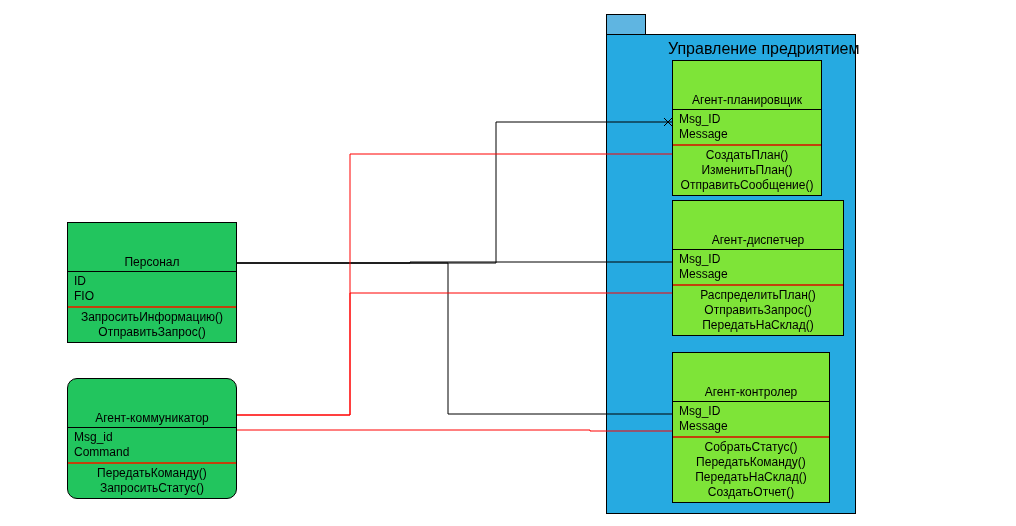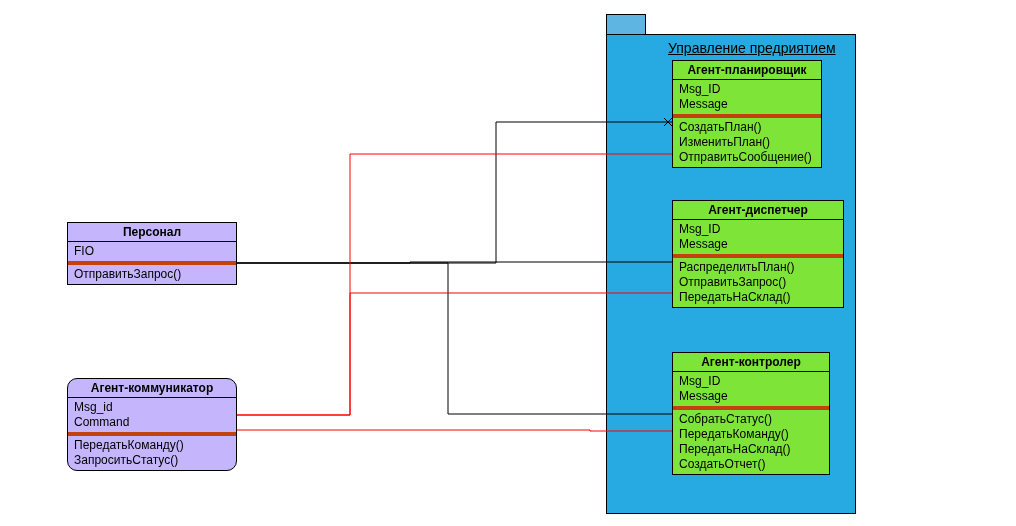--- a/index.html
+++ b/index.html
@@ -11,54 +11,54 @@
     color: #000;
   }
   .canvas { position: relative; width: 1016px; height: 526px; }
   svg.wires { position: absolute; left: 0; top: 0; width: 1016px; height: 526px; pointer-events: none; }
 
   .uml-class {
     position: absolute;
     border: 1px solid #000;
     box-sizing: border-box;
   }
-  .uml-class.blue  { background: #c4b5fd; }
+  .uml-class.blue  { background: #22c55e; }
   .uml-class.green { background: #7ee438; }
 
   .uml-class .title {
-    font-weight: bold;
+    font-weight: normal;
     text-align: center;
     padding: 2px 4px;
     border-bottom: 1px solid #000;
     white-space: nowrap;
+    margin-top: 30px;
   }
   .uml-class .section {
-    border-bottom: 4px solid #c2410c;
+    border-bottom: 2px solid #c2410c;
     padding: 2px 6px;
   }
-  .uml-class .section:last-child { border-bottom: none; }
+  .uml-class .section:last-child { border-bottom: none; text-align: center; }
   .uml-class .section div { white-space: nowrap; line-height: 15px; }
 
   .package {
     position: absolute;
     border: 1px solid #000;
     background: #26aae1;
     box-sizing: border-box;
   }
   .package-tab {
     position: absolute;
     border: 1px solid #000;
     border-bottom: none;
     background: #5fb5e1;
     box-sizing: border-box;
   }
   .package-label {
     position: absolute;
-    font-size: 14px;
-    text-decoration: underline;
+    font-size: 16px;
   }
 </style>
 </head>
 <body>
 <div class="canvas">
 
 <div class="package-tab" style="left: 606px; top: 14px; width: 40px; height: 20px;"></div>
 <div class="package" style="left: 606px; top: 34px; width: 250px; height: 480px;"></div>
 <div class="package-label" style="left: 668px; top: 40px;">Управление предриятием</div>
 
@@ -69,23 +69,25 @@
       <path d="M237 415 L350 415 L350 154 L672 154" fill="none" stroke="#f00" stroke-width="1"></path>
       <path d="M237 415 L350 415 L350 293 L672 293" fill="none" stroke="#f00" stroke-width="1"></path>
       <path d="M237 430 L590 430 L590 431 L672 431" fill="none" stroke="#f00" stroke-width="1"></path>
       <line x1="664" y1="118" x2="672" y2="126" stroke="#000" stroke-width="1"></line>
       <line x1="664" y1="126" x2="672" y2="118" stroke="#000" stroke-width="1"></line>
     </svg>
 
 <div id="cls-personal" class="uml-class blue" style="left: 67px; top: 222px; width: 170px;">
       <div class="title">Персонал</div>
       <div class="section">
+        <div>ID</div>
         <div>FIO</div>
       </div>
       <div class="section">
+        <div>ЗапроситьИнформацию()</div>
         <div>ОтправитьЗапрос()</div>
       </div>
     </div>
 <div id="cls-communicator" class="uml-class blue" style="left: 67px; top: 378px; width: 170px; border-radius: 10px;">
       <div class="title">Агент-коммуникатор</div>
       <div class="section">
         <div>Msg_id</div>
         <div>Command</div>
       </div>
       <div class="section">

